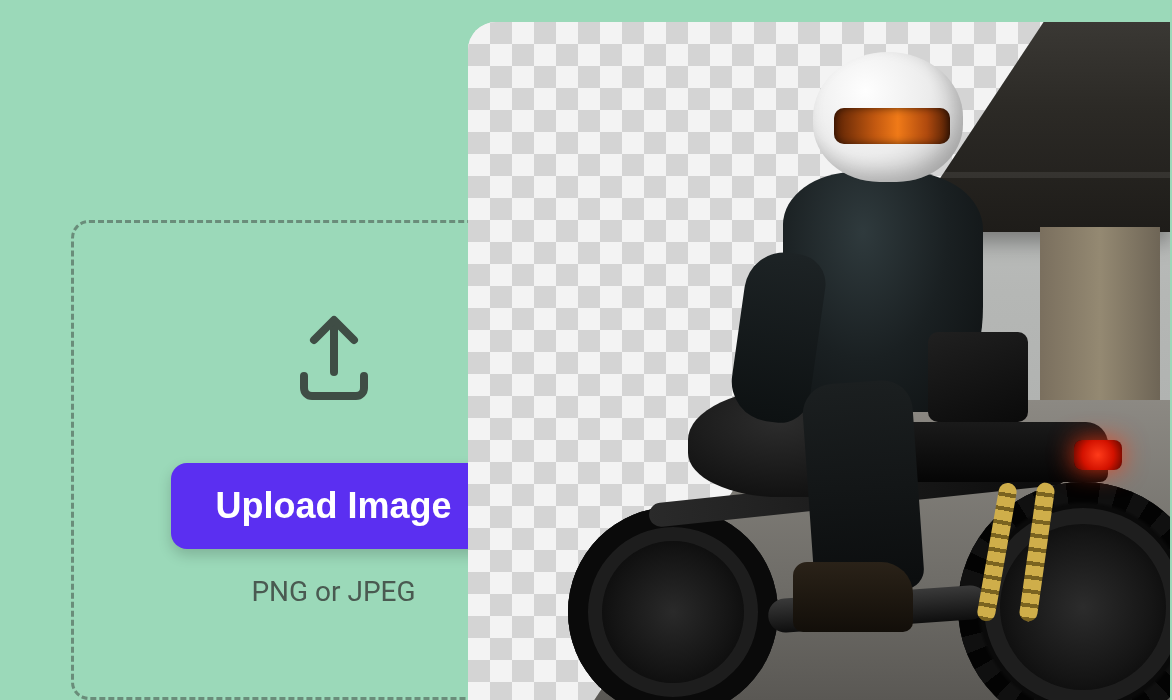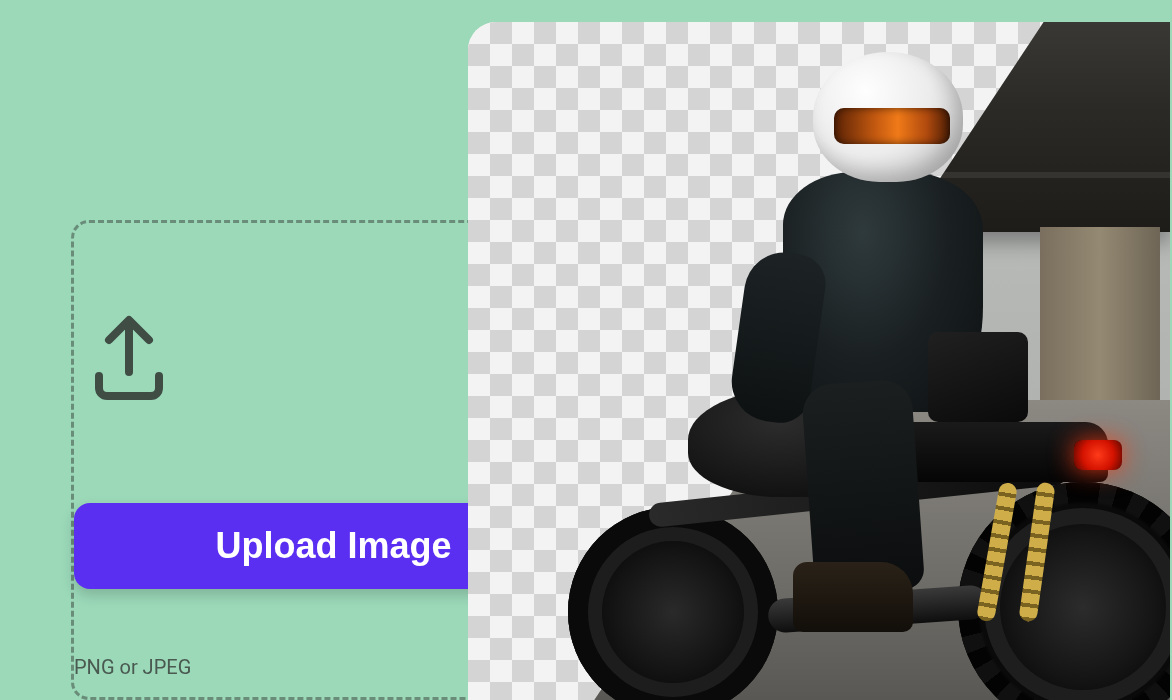--- a/index.html
+++ b/index.html
@@ -20,23 +20,23 @@
     .dropzone {
       position: absolute;
       left: 71px;
       top: 220px;
       width: 525px;
       height: 480px;
       border: 3px dashed #6a8d7a;
       border-radius: 18px;
       display: flex;
       flex-direction: column;
+      align-items: center;
       justify-content: flex-start;
       padding-top: 80px;
-      gap: 40px;
     }
 
     .upload-icon {
       width: 110px;
       height: 110px;
       display: flex;
       align-items: center;
       justify-content: center;
       margin-bottom: 50px;
     }
@@ -53,21 +53,21 @@
       border-radius: 16px;
       padding: 22px 44px;
       font-size: 36px;
       font-weight: 600;
       cursor: pointer;
       box-shadow: 0 6px 14px rgba(0,0,0,0.18);
       margin-bottom: 26px;
     }
 
     .upload-hint {
-      font-size: 20px;
+      font-size: 28px;
       color: #4a5a51;
       font-weight: 400;
     }
 
     .preview {
       position: absolute;
       left: 468px;
       top: 22px;
       width: 702px;
       height: 678px;

